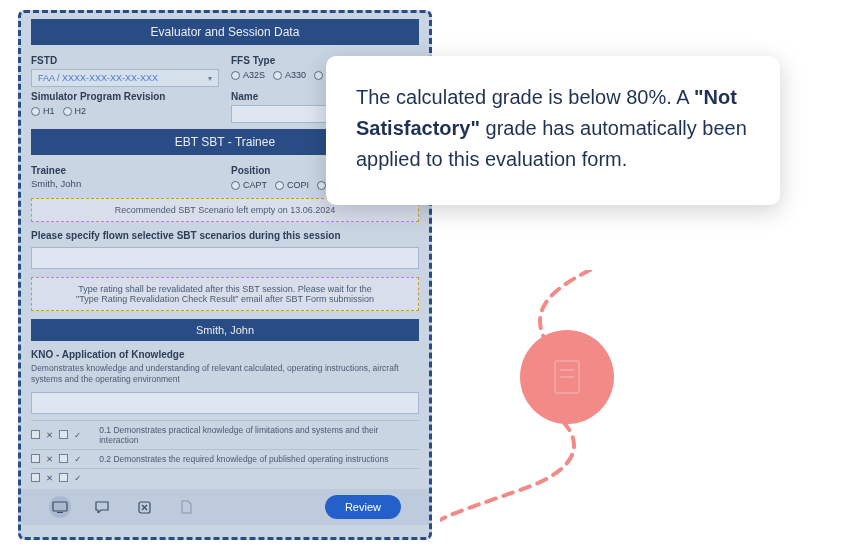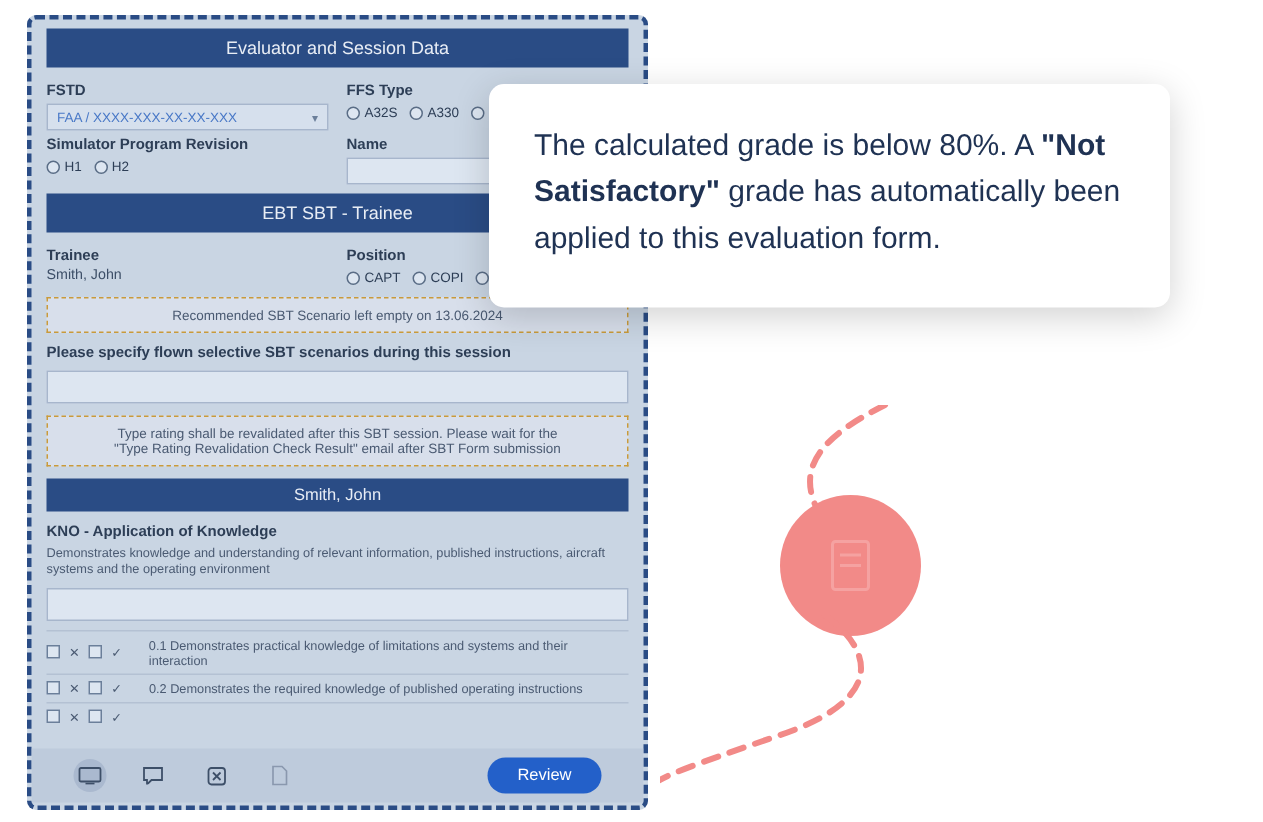--- a/index.html
+++ b/index.html
@@ -99,21 +99,21 @@
     align-items: center;
     gap: 6px;
     font-size: 8.5px;
     color: #4a5a72;
     border-top: 0.5px solid #b4c1d3;
     padding: 4px 0;
   }
   .chk { width: 9px; height: 9px; border: 1px solid #6b7f9a; background: #dde6f1; }
   .toolbar {
     position: absolute;
-    left: 0; right: 0; bottom: 2px;
+    left: 0; right: 0; bottom: 12px;
     background: #becbdc;
     padding: 6px 28px;
     display: flex;
     align-items: center;
     gap: 20px;
   }
   .tb-icon {
     width: 22px; height: 22px;
     display: flex; align-items: center; justify-content: center;
     color: #3d4f68;
@@ -287,21 +287,21 @@
     <div class="textarea-box"></div>
 
     <div class="notice-box">
       <div>Type rating shall be revalidated after this SBT session. Please wait for the</div>
       <div>"Type Rating Revalidation Check Result" email after SBT Form submission</div>
     </div>
 
     <div class="person-bar">Smith, John</div>
 
     <div class="label" style="margin-top:8px">KNO - Application of Knowledge</div>
-    <div class="help-text">Demonstrates knowledge and understanding of relevant information, published instructions, aircraft systems and the operating environment</div>
+    <div class="help-text">Demonstrates knowledge and understanding of relevant calculated, operating instructions, aircraft systems and the operating environment</div>
     <div class="textarea-box"></div>
 
     <div style="height:6px"></div>
 
     <div class="grading-row">
       <span class="chk"></span>
         <span>✕</span>
       <span class="chk"></span>
         <span>✓</span>
       <span style="width:6px"></span>

